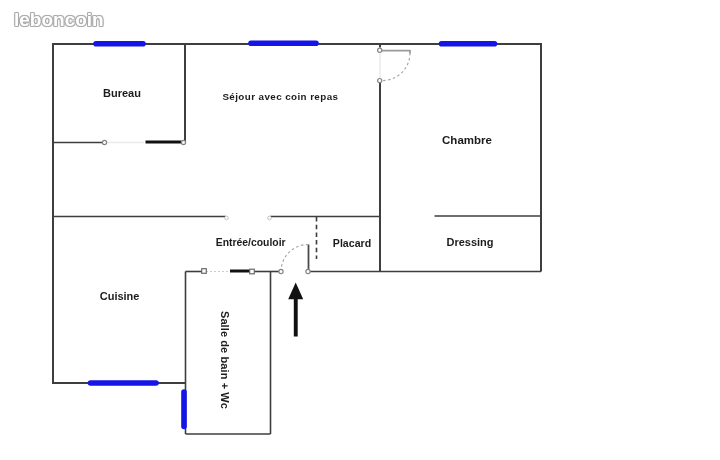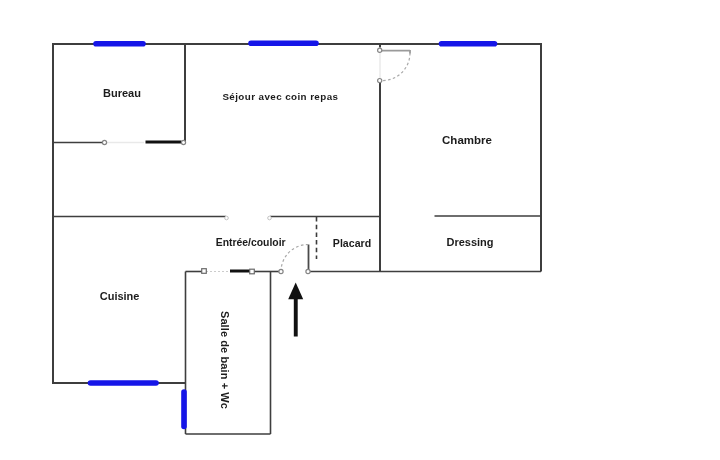--- a/index.html
+++ b/index.html
@@ -9,20 +9,21 @@
         font-family:"Liberation Sans", sans-serif;
         font-size:19px;font-weight:bold;letter-spacing:0px;
         color:#ffffff;
         text-shadow:-1px 0 #aaaaaa, 1px 0 #aaaaaa, 0 -1px #aaaaaa, 0 1px #aaaaaa,
                     -1px -1px #c0c0c0, 1px 1px #c0c0c0, 1px -1px #c0c0c0, -1px 1px #c0c0c0,
                     0 0 3px #d8d8d8;}
 </style>
 </head>
 <body>
 <div id="page">
+  <div id="logo">leboncoin</div>
   <svg width="720" height="460" style="position:absolute;left:0;top:0" xmlns="http://www.w3.org/2000/svg">
 
     <g stroke="#3e3e3e" fill="none" stroke-width="2">
 
       <path d="M52,44 H541"></path>
 
       <path d="M53,43 V384"></path>
 
       <path d="M541,43 V271.5"></path>
 

